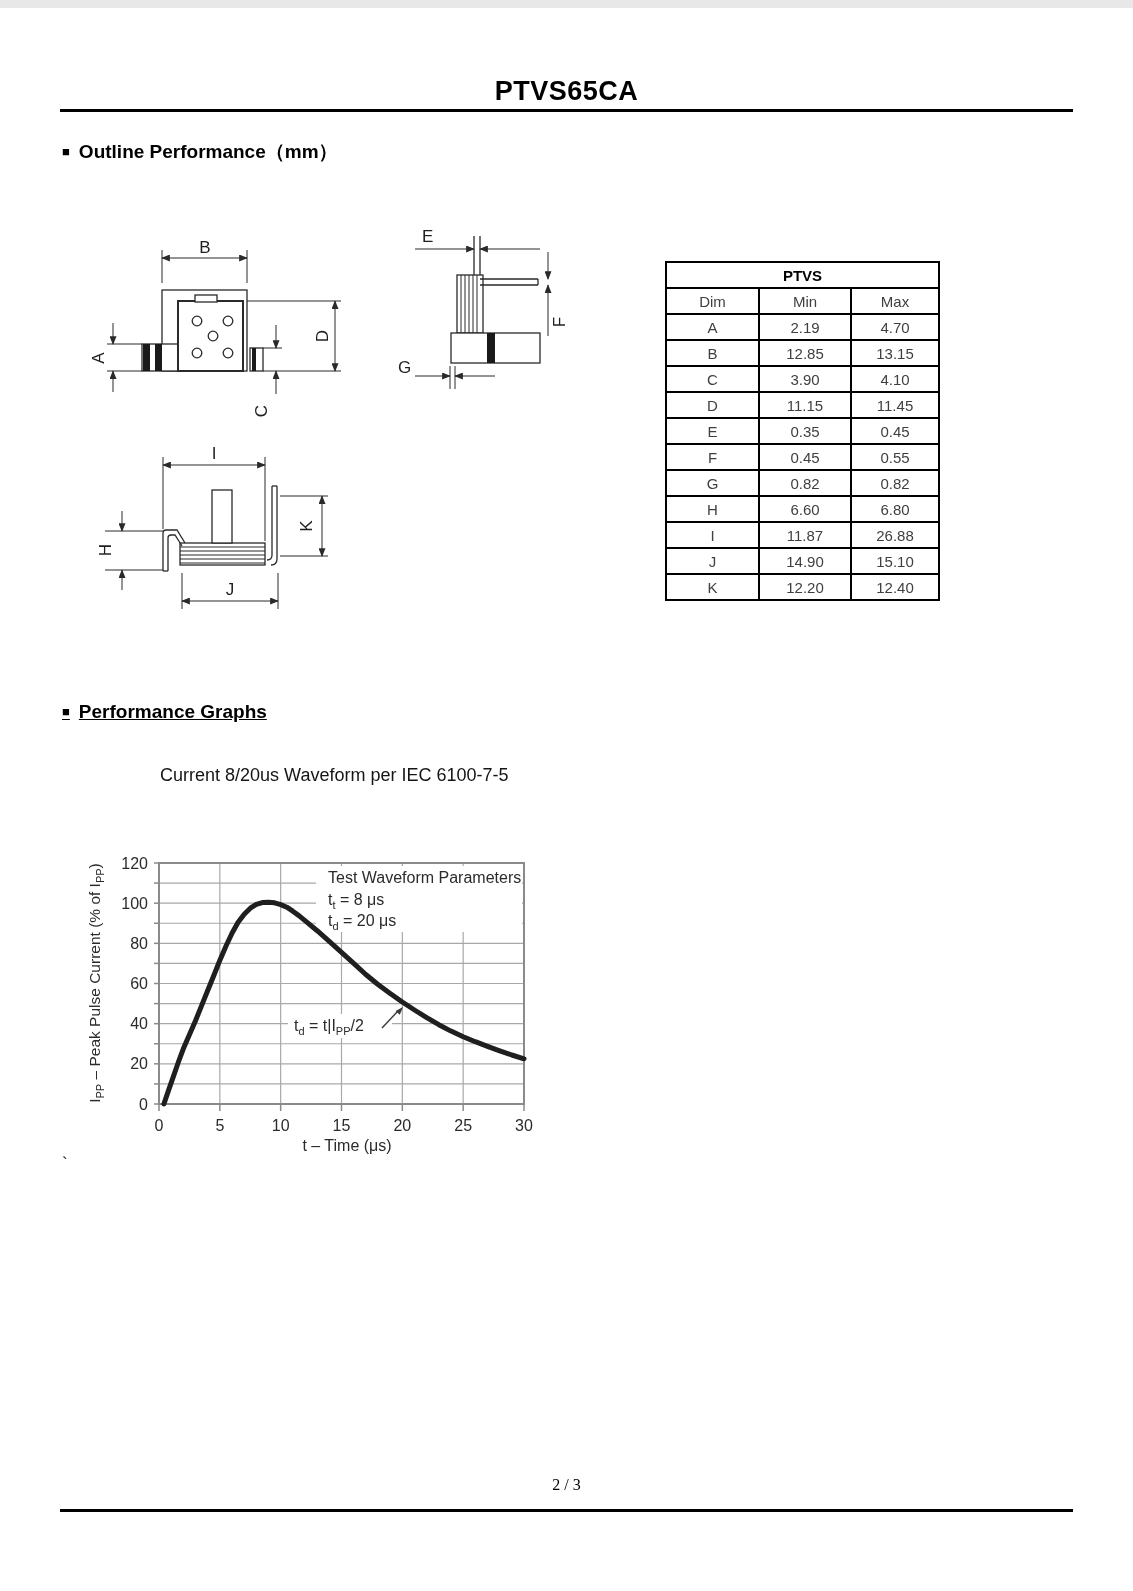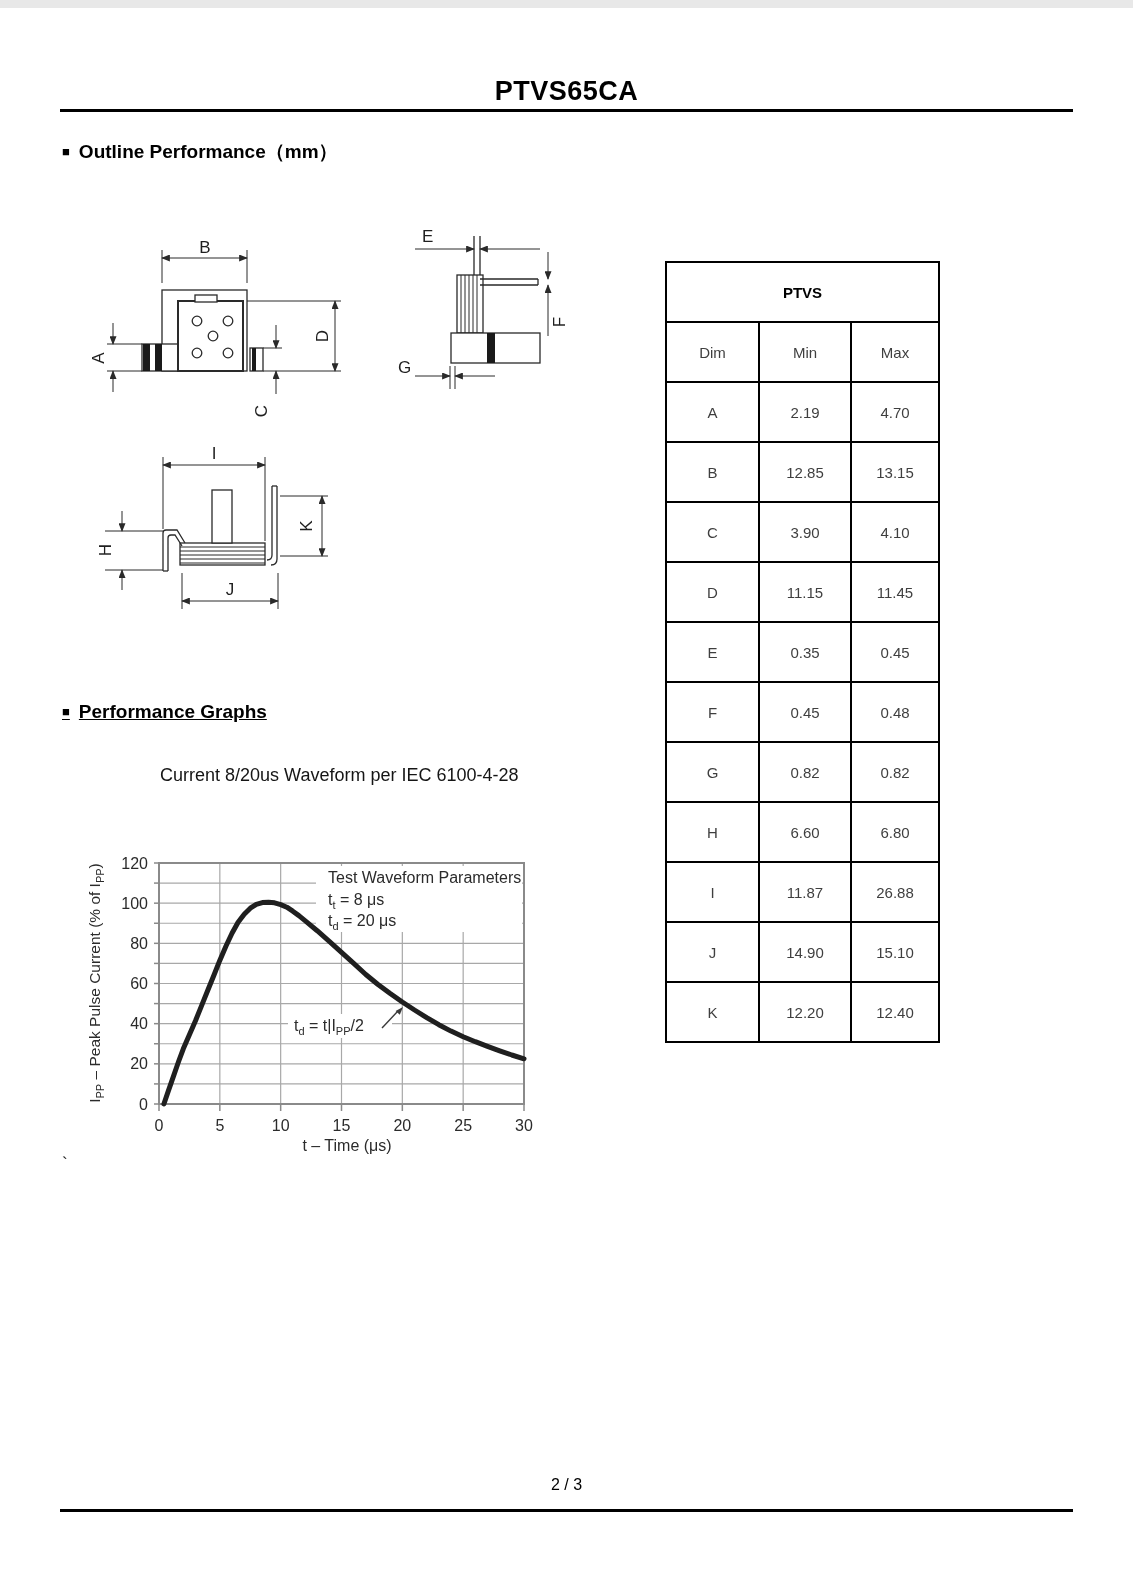--- a/index.html
+++ b/index.html
@@ -9,23 +9,23 @@
   .doc-title{left:0;top:68px;width:1133px;text-align:center;font-size:27px;font-weight:bold;
              letter-spacing:.5px;color:#000;}
   .rule{left:60px;width:1013px;height:3px;background:#000;}
   .rule-top{top:101px;}
   .rule-bottom{top:1501px;}
   .sec-heading{font-size:19px;font-weight:bold;color:#000;}
   .sec-heading .bullet{font-size:13px;margin-right:9px;position:relative;top:-2px;}
   .chart-subtitle{font-size:18px;color:#151515;}
   .dim-table{border-collapse:collapse;table-layout:fixed;}
   .dim-table td,.dim-table th{border:2px solid #000;height:24px;text-align:center;vertical-align:middle;
-       font-size:15px;color:#3f3f3f;font-weight:normal;padding:17px;}
+       font-size:15px;color:#3f3f3f;font-weight:normal;padding:0;}
   .dim-table th.tbl-title{font-weight:bold;color:#000;font-size:15px;}
-  .footer-page{left:0;top:1468px;width:1133px;text-align:center;font-size:16px;color:#000;}
+  .footer-page{left:0;top:1468px;width:1133px;text-align:center;font-size:16px;color:#000;font-family:Liberation Serif, serif;}
   .stray{left:62px;top:1146px;font-size:17px;color:#222;}
   svg text{font-family:"Liberation Sans","DejaVu Sans",sans-serif;}
   .dimlabel{font-size:17px;fill:#1f1f1f;}
 </style>
 </head>
 <body>
 
 <div class="page">
 
   <div class="abs doc-title">PTVS65CA</div>
@@ -201,21 +201,21 @@
             <td>11.45</td>
           </tr>
           <tr>
             <td>E</td>
             <td>0.35</td>
             <td>0.45</td>
           </tr>
           <tr>
             <td>F</td>
             <td>0.45</td>
-            <td>0.48</td>
+            <td>0.55</td>
           </tr>
           <tr>
             <td>G</td>
             <td>0.82</td>
             <td>0.82</td>
           </tr>
           <tr>
             <td>H</td>
             <td>6.60</td>
             <td>6.80</td>
@@ -236,21 +236,21 @@
             <td>12.40</td>
           </tr>
         </tbody>
     </table>
   </div>
 
   <div class="abs sec-heading" style="left:62px;top:693px;text-decoration:underline;">
     <span class="bullet">■</span><span>Performance Graphs</span>
   </div>
 
-  <div class="abs chart-subtitle" style="left:160px;top:757px;">Current 8/20us Waveform per IEC 6100-4-28</div>
+  <div class="abs chart-subtitle" style="left:160px;top:757px;">Current 8/20us Waveform per IEC 6100-7-5</div>
 
   <svg class="abs" style="left:60px;top:830px;" width="520" height="330" viewBox="0 0 520 330" id="waveform-chart">
       <g stroke="#a8a8a8" stroke-width="1.2">
         <line x1="159.83333333333331" y1="25" x2="159.83333333333331" y2="266"></line>
         <line x1="220.66666666666666" y1="25" x2="220.66666666666666" y2="266"></line>
         <line x1="281.5" y1="25" x2="281.5" y2="266"></line>
         <line x1="342.3333333333333" y1="25" x2="342.3333333333333" y2="266"></line>
         <line x1="403.16666666666663" y1="25" x2="403.16666666666663" y2="266"></line>
         <line x1="99" y1="245.91666666666666" x2="464" y2="245.91666666666666"></line>
         <line x1="99" y1="225.83333333333334" x2="464" y2="225.83333333333334"></line>

